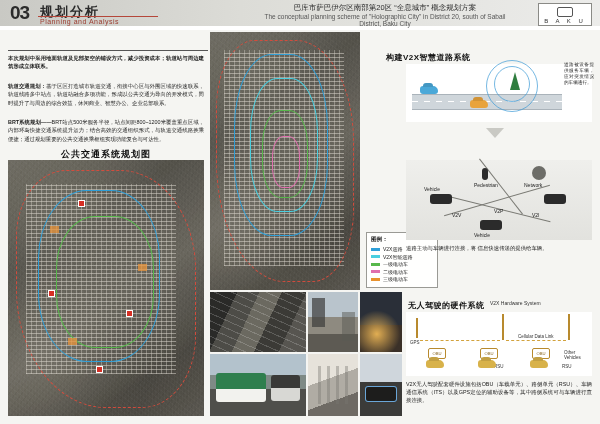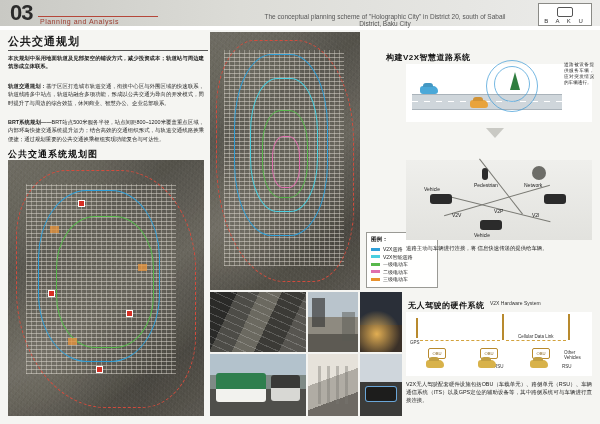--- a/index.html
+++ b/index.html
@@ -18,21 +18,21 @@
   .header{
     position:absolute;left:0;top:0;width:600px;height:30px;
     background:#ffffff;
   }
   .hdr-band{
     position:absolute;left:0;top:0;width:600px;height:26px;
     background:linear-gradient(to right,#c9c9c4 0%,#dcdcd7 40%,#ececea 100%);
   }
   .hdr-num{
     position:absolute;left:10px;top:1px;
-    font-size:22px;font-weight:bold;color:#2b2b2b;letter-spacing:-1px;
+    font-size:19px;font-weight:bold;color:#2b2b2b;letter-spacing:-1px;
     line-height:24px;
   }
   .hdr-cn{
     position:absolute;left:40px;top:3px;
     font-size:13px;font-weight:bold;color:#2b2b2b;letter-spacing:2px;
   }
   .hdr-en{
     position:absolute;left:40px;top:18px;
     font-size:7px;color:#9a3b2e;letter-spacing:.5px;
   }
@@ -67,21 +67,21 @@
   .sec-rule{
     position:absolute;left:8px;top:50px;width:200px;height:1px;background:#555;
   }
   .para{
     position:absolute;left:8px;width:196px;
     font-size:5.4px;line-height:8.4px;color:#1c1c1c;text-align:justify;
   }
   .para.lead{top:54px;font-weight:bold;}
   .p-head{font-weight:bold;}
   .map-cap{
-    position:absolute;left:8px;top:148px;width:196px;text-align:left;
+    position:absolute;left:8px;top:148px;width:196px;text-align:center;
     font-size:9px;font-weight:bold;color:#111;letter-spacing:1px;
   }
   
   .map{
     position:absolute;
     background:#3a3a36;
     overflow:hidden;
   }
   #map-left{left:8px;top:160px;width:196px;height:256px;}
   #map-main{left:210px;top:32px;width:150px;height:258px;}
@@ -260,30 +260,31 @@
   .ped-icon{position:absolute;}
 </style>
 </head>
 <body>
 
 <div class="page">
 
   <div class="header">
     <div class="hdr-band"></div>
     <div class="hdr-num">03</div>
+    <div class="hdr-cn">规划分析</div>
     <div class="hdr-rule"></div>
     <div class="hdr-en">Planning and Analysis</div>
+    <div class="hdr-title1">巴库市萨巴伊尔区南部第20区 “全息城市” 概念规划方案</div>
     <div class="hdr-title2">The conceptual planning scheme of "Holographic City" in District 20, south of Sabail District, Baku City</div>
     <div class="logo">
       <div class="lg-mark"></div>
       <div class="lg-txt">B A K U</div>
     </div>
   </div>
 
-  <div class="sec-title">公共交通规划</div>
   <div class="sec-rule"></div>
 
   <div class="para lead">本次规划中采用地面轨道及见部架空的铺设方式，减少投资成本；轨道站与周边建筑形成立体联系。</div>
 
   <div class="para" style="top:82px;">
     <span class="p-head">轨道交通规划：</span><span>基于区区打造城市轨道交通，衔接中心区与外围区域的快速联系，轨道线路多中站点，轨道站融合多项功能，形成以公共交通为导向的开发模式，同时提升了与周边的综合效益，休闲商业、智慧办公、企业总部联系。</span>
   </div>
 
   <div class="para" style="top:118px;">
     <span class="p-head">BRT系统规划——</span><span>BRT站点500米服务半径，站点间距800~1200米覆盖重点区域，内部环岛快捷交通系统提升运力；结合高效的交通组织形式，与轨道交通线路换乘便捷；通过规划重要的公共交通换乘枢纽实现功能复合与可达性。</span>

